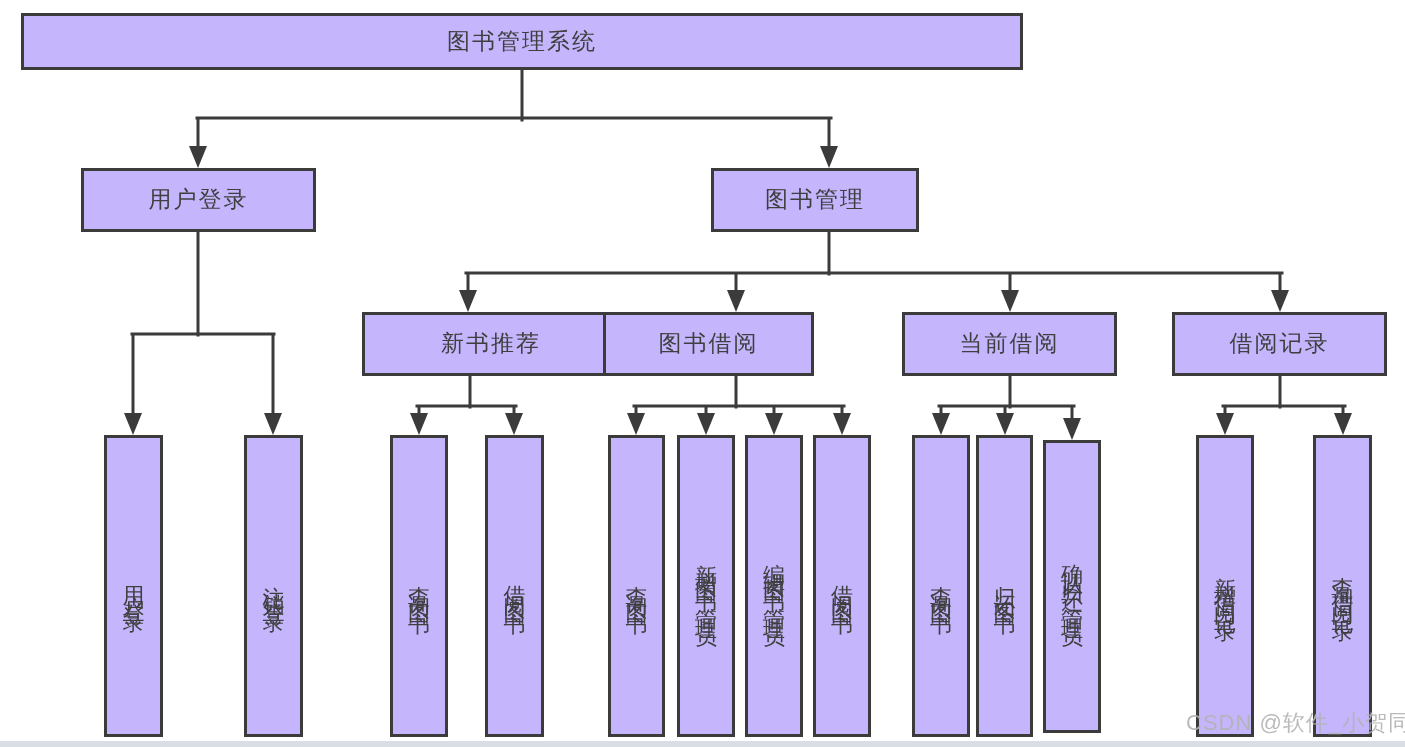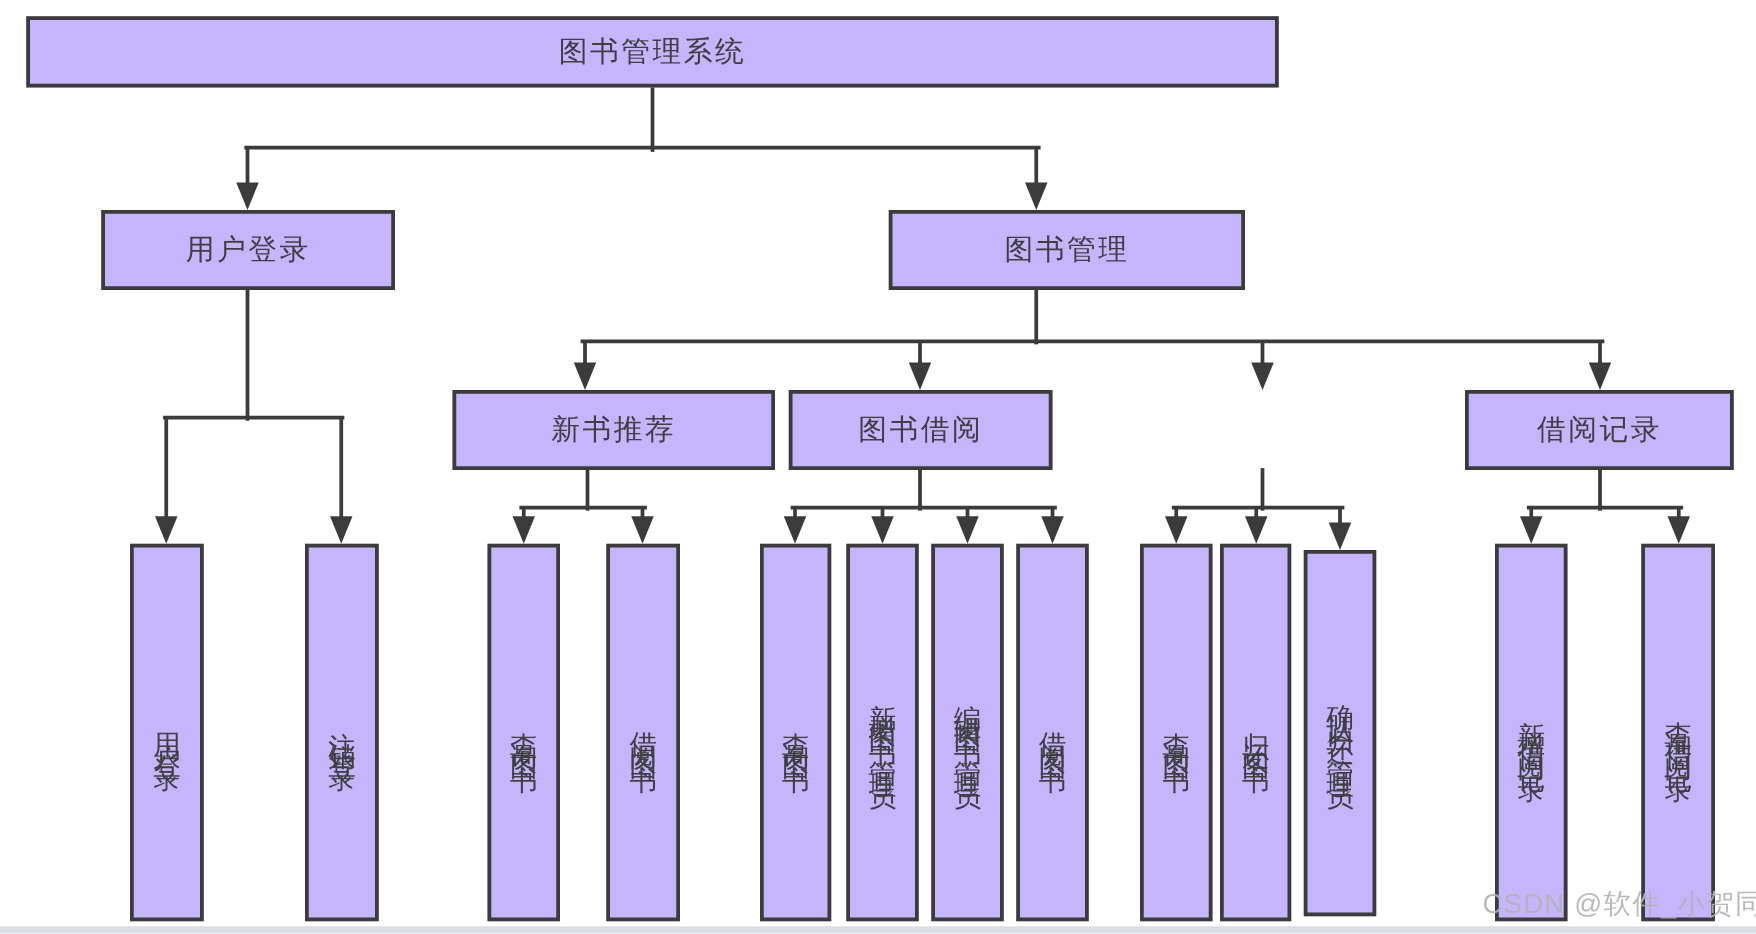--- a/index.html
+++ b/index.html
@@ -103,24 +103,25 @@
       <polygon points="1063,418 1081,418 1072,440" fill="#3b3b3b"></polygon>
       <line x1="1225" y1="406" x2="1225" y2="419" stroke="#3b3b3b" stroke-width="3"></line>
       <polygon points="1216,413 1234,413 1225,435" fill="#3b3b3b"></polygon>
       <line x1="1343" y1="406" x2="1343" y2="419" stroke="#3b3b3b" stroke-width="3"></line>
       <polygon points="1334,413 1352,413 1343,435" fill="#3b3b3b"></polygon>
     </svg>
 
   <div class="node" style="left:21px;top:13px;width:1002px;height:57px;">图书管理系统</div>
 
   <div class="node" style="left:81px;top:168px;width:235px;height:64px;">用户登录</div>
-  <div class="node" style="left:711px;top:168px;width:285px;height:64px;">图书管理</div>
+  <div class="node" style="left:711px;top:168px;width:208px;height:64px;">图书管理</div>
 
   <div class="node" style="left:362px;top:312px;width:258px;height:64px;">新书推荐</div>
-  <div class="node" style="left:631px;top:312px;width:211px;height:64px;">图书借阅</div>
+  <div class="node" style="left:603px;top:312px;width:211px;height:64px;">图书借阅</div>
+  <div class="node" style="left:902px;top:312px;width:215px;height:64px;">当前借阅</div>
   <div class="node" style="left:1172px;top:312px;width:215px;height:64px;">借阅记录</div>
 
   <div class="node leaf" style="left:104px;top:435px;width:59px;height:302px;">用户登录</div>
   <div class="node leaf" style="left:244px;top:435px;width:59px;height:302px;">注销登录</div>
 
   <div class="node leaf" style="left:390px;top:435px;width:58px;height:302px;">查询图书</div>
   <div class="node leaf" style="left:485px;top:435px;width:59px;height:302px;">借阅图书</div>
 
   <div class="node leaf" style="left:608px;top:435px;width:57px;height:302px;">查询图书</div>
   <div class="node leaf" style="left:677px;top:435px;width:58px;height:302px;">新增图书（管理员）</div>

